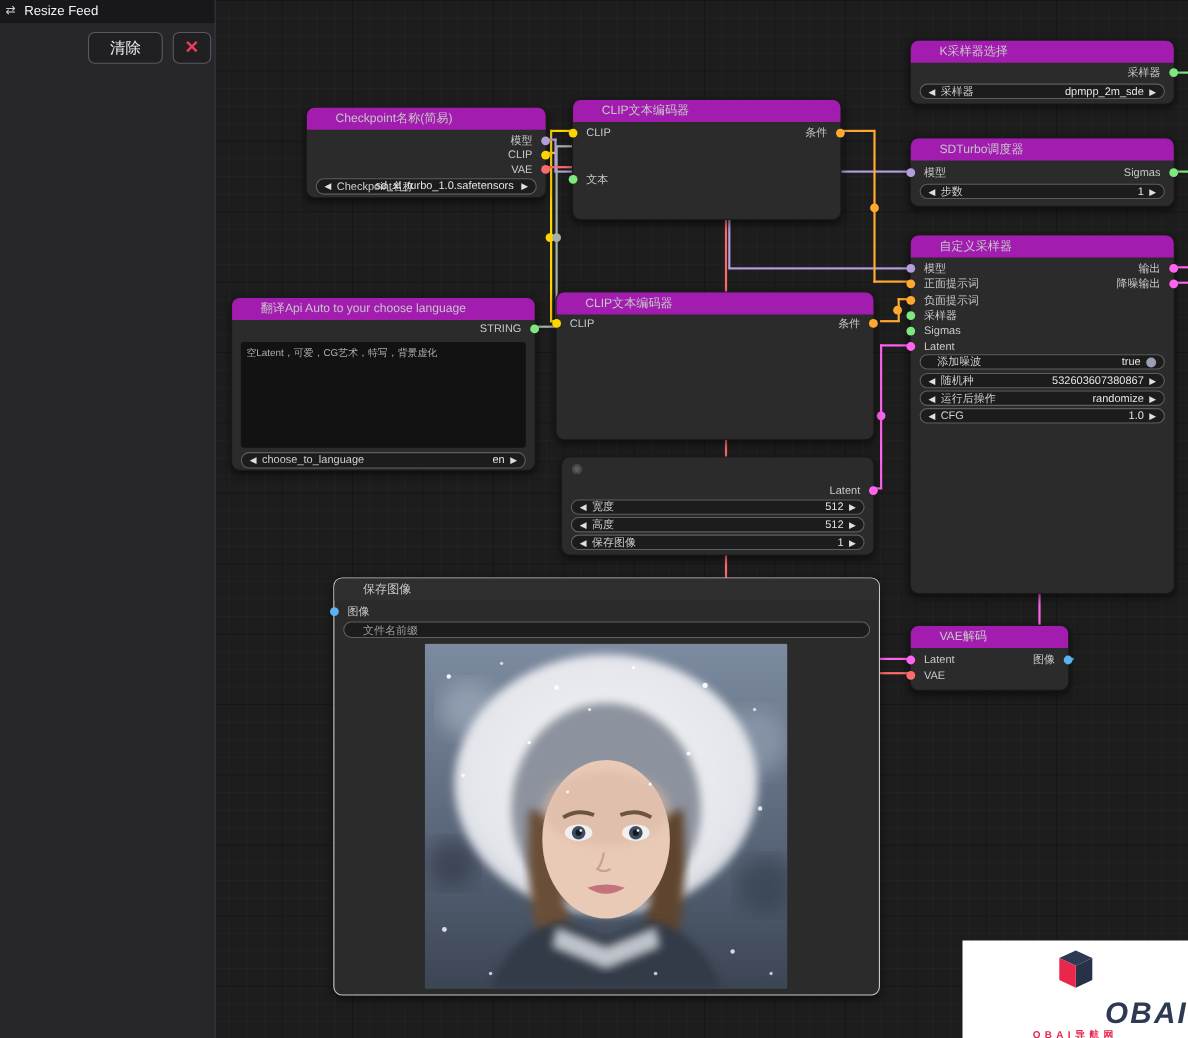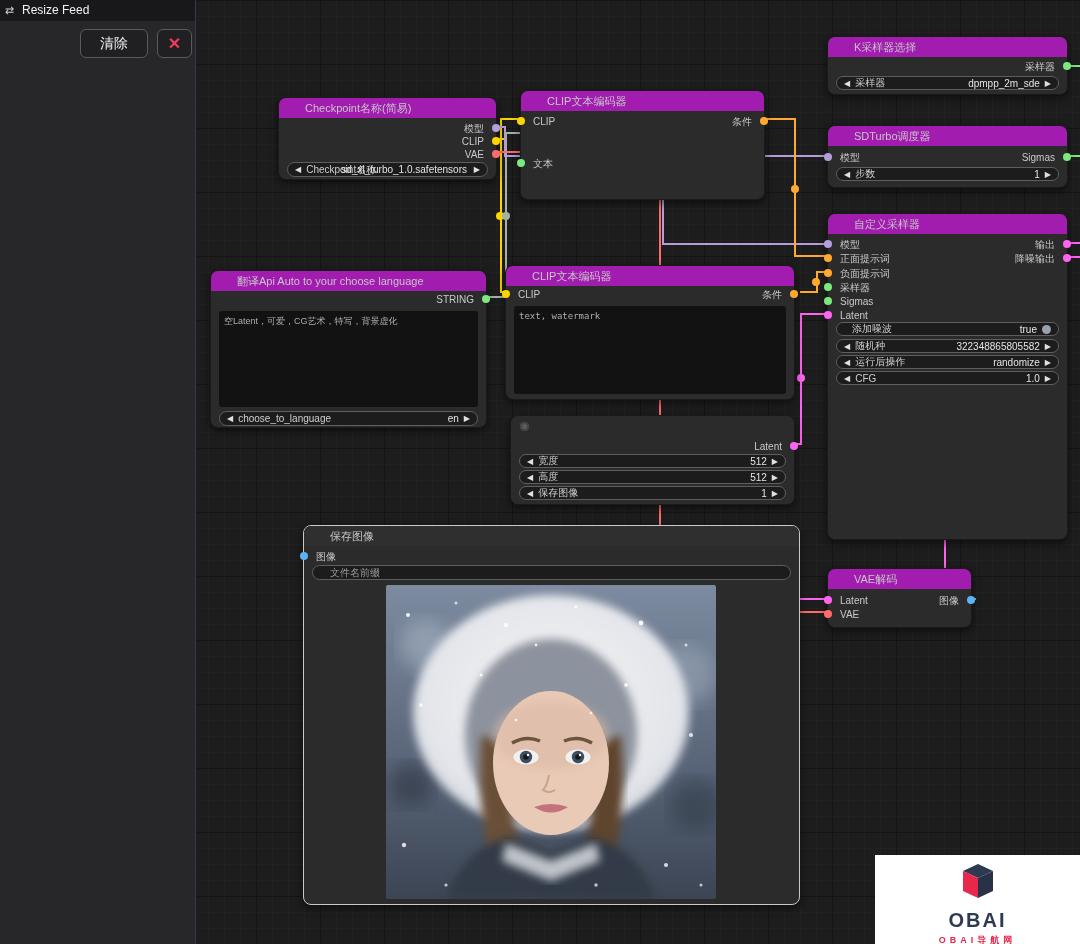--- a/index.html
+++ b/index.html
@@ -60,22 +60,22 @@
   .feed-icon { position:absolute; left:5px; top:0; color:#cfcfcf; font-size:11px; }
   .btn { position:absolute; background:#202023; border:1px solid #5a5a5e; border-radius:6px;
          color:#f0f0f0; font-size:14px; text-align:center; cursor:pointer; }
   .btn-clear { left:80px; top:29px; width:68px; height:29px; line-height:27px; }
   .btn-close { left:157px; top:29px; width:35px; height:29px; line-height:27px;
                font-weight:bold; font-size:16px; }
 
   
   .obai { position:absolute; left:875px; top:855px; width:205px; height:89px;
           background:#ffffff; z-index:9; text-align:center; }
-  .obai-word { font-weight:bold; font-size:20px; letter-spacing:2px;
-               line-height:26px; margin-top:-2px; }
+  .obai-word { font-style:italic; font-weight:bold; font-size:27px; letter-spacing:2px;
+               line-height:26px; margin-top:-2px;text-align:right; }
   .obai-sub  { font-size:9px; letter-spacing:4px; font-weight:bold; margin-top:1px; }
 
   .preview { position:absolute; left:82px; top:59px; width:330px; height:314px;
              border-radius:2px; overflow:hidden; }
 </style>
 </head>
 <body>
 
 <div>
   <div class="wire-h" style="left: 497px; top: 138px; width: 8px; background: rgb(255, 212, 0);"></div>
@@ -194,21 +194,20 @@
   <span class="ndot"></span>
   <div class="nhead">CLIP文本编码器</div>
   <div class="slot in" style="top:22px;">
     <span class="sdot" style="background: rgb(255, 212, 0);"></span>
     <span>CLIP</span>
   </div>
   <div class="slot out" style="top:22px;">
     <span>条件</span>
     <span class="sdot" style="background: rgb(255, 169, 49);"></span>
   </div>
-  <div class="ta mono" style="left:8px;right:8px;top:40px;height:88px;">text, watermark</div>
 </div>
 
 <div class="node" style="left:510px;top:415px;width:285px;height:90px;">
   <span class="ndot"></span>
   <div class="slot out" style="top:24px;">
     <span>Latent</span>
     <span class="sdot" style="background: rgb(255, 100, 240);"></span>
   </div>
   <div class="widget" style="top:38px;height:14px;">
     <span class="arr">◀</span>
@@ -300,21 +299,21 @@
     <span class="sdot" style="background: rgb(255, 100, 240);"></span>
   </div>
   <div class="widget" style="top:108px;height:14px;">
     <span class="wlab" style="padding-left:8px;">添加噪波</span>
     <span class="wval">true</span>
     <span class="toggle-dot"></span>
   </div>
   <div class="widget" style="top:125px;height:14px;">
     <span class="arr">◀</span>
     <span class="wlab">随机种</span>
-    <span class="wval">322348865805582</span>
+    <span class="wval">532603607380867</span>
     <span class="arr">▶</span>
   </div>
   <div class="widget" style="top:141px;height:14px;">
     <span class="arr">◀</span>
     <span class="wlab">运行后操作</span>
     <span class="wval">randomize</span>
     <span class="arr">▶</span>
   </div>
   <div class="widget" style="top:157px;height:14px;">
     <span class="arr">◀</span>

